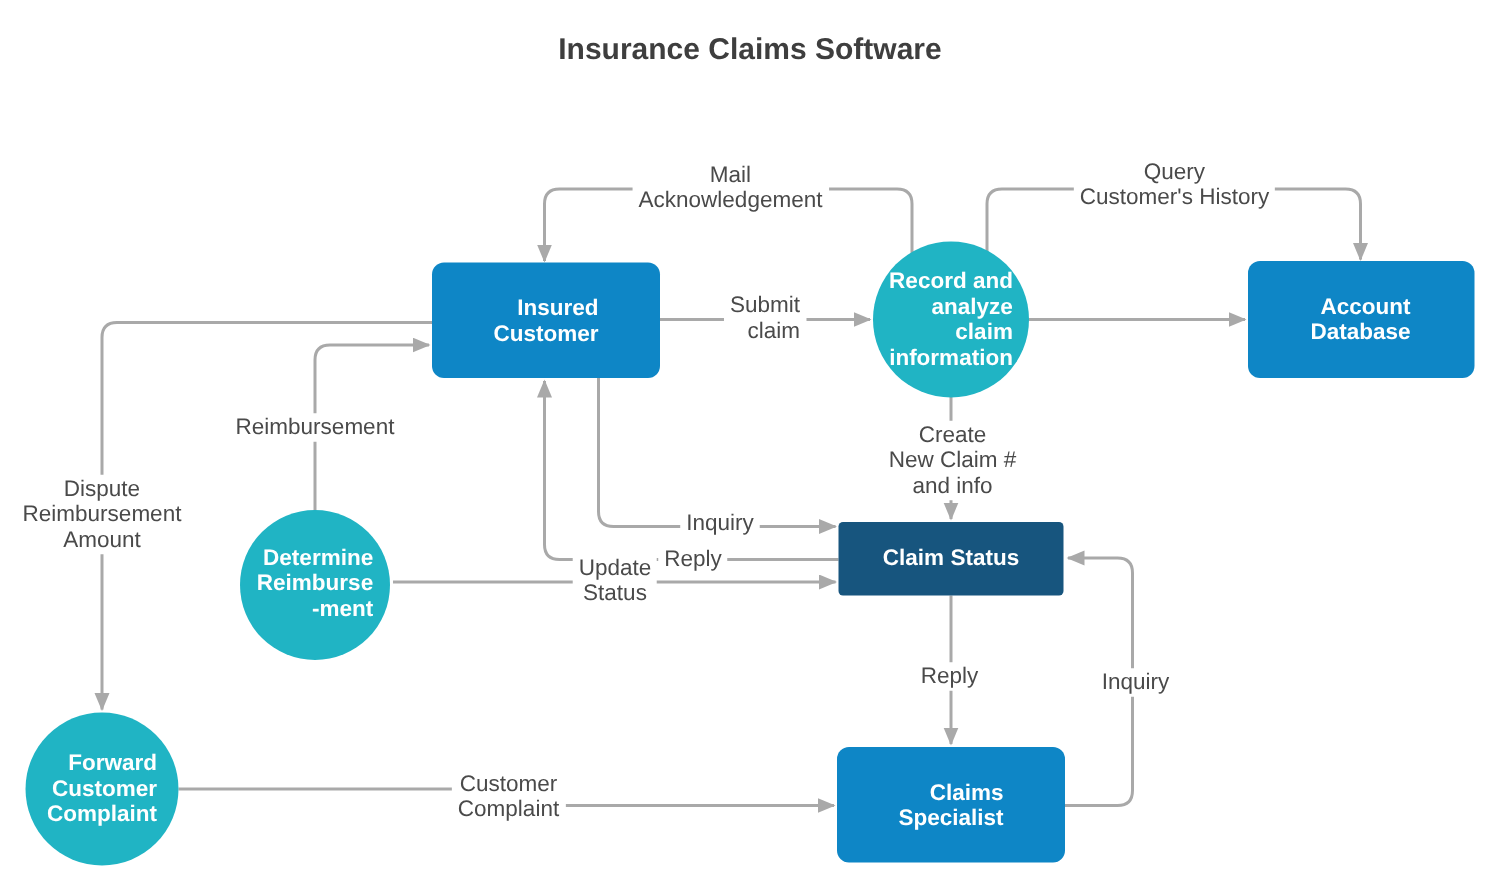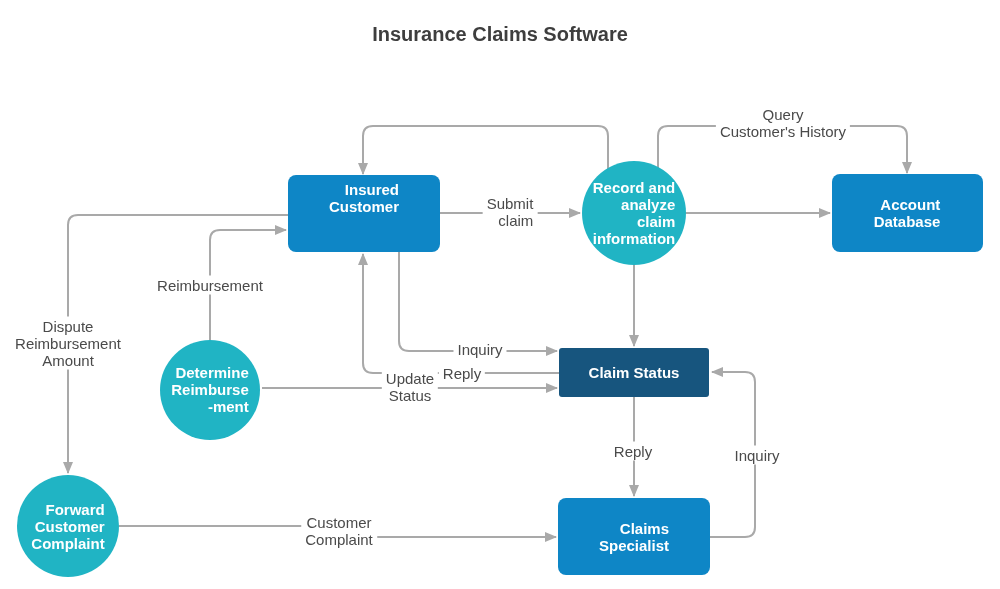--- a/index.html
+++ b/index.html
@@ -67,42 +67,47 @@
     <rect class="node-rect" x="832" y="174" width="151" height="78" rx="8"></rect>
     <rect class="node-rect dark" x="559" y="348" width="150" height="49" rx="3"></rect>
     <rect class="node-rect" x="558" y="498" width="152" height="77" rx="8"></rect>
     <circle class="node-circle" cx="634" cy="213" r="52"></circle>
     <circle class="node-circle" cx="210" cy="390" r="50"></circle>
     <circle class="node-circle" cx="68" cy="526" r="51"></circle>
   </svg>
 
   <div class="diagram-title">Insurance Claims Software</div>
 
-  <div class="node-label" style="left:364px;top:198px;">Insured
+  <div class="node-label" style="left:364px;top:214px;">Insured
 Customer</div>
   <div class="node-label" style="left:634px;top:213px;">Record and
 analyze
 claim
 information</div>
   <div class="node-label" style="left:907px;top:213px;">Account
 Database</div>
   <div class="node-label" style="left:634px;top:372px;">Claim Status</div>
   <div class="node-label" style="left:210px;top:389px;">Determine
 Reimburse
 -ment</div>
   <div class="node-label" style="left:68px;top:526px;">Forward
 Customer
 Complaint</div>
   <div class="node-label" style="left:634px;top:537px;">Claims
 Specialist</div>
 
+  <div class="edge-label" style="left:487px;top:125px;">Mail
+Acknowledgement</div>
   <div class="edge-label" style="left:783px;top:123px;">Query
 Customer's History</div>
   <div class="edge-label" style="left:510px;top:212px;text-align:right;">Submit
 claim</div>
+  <div class="edge-label" style="left:635px;top:307px;">Create
+New Claim #
+and info</div>
   <div class="edge-label" style="left:210px;top:285px;">Reimbursement</div>
   <div class="edge-label" style="left:68px;top:343px;">Dispute
 Reimbursement
 Amount</div>
   <div class="edge-label" style="left:480px;top:349px;">Inquiry</div>
   <div class="edge-label" style="left:462px;top:373px;">Reply</div>
   <div class="edge-label" style="left:410px;top:387px;">Update
 Status</div>
   <div class="edge-label" style="left:633px;top:451px;">Reply</div>
   <div class="edge-label" style="left:757px;top:455px;">Inquiry</div>

